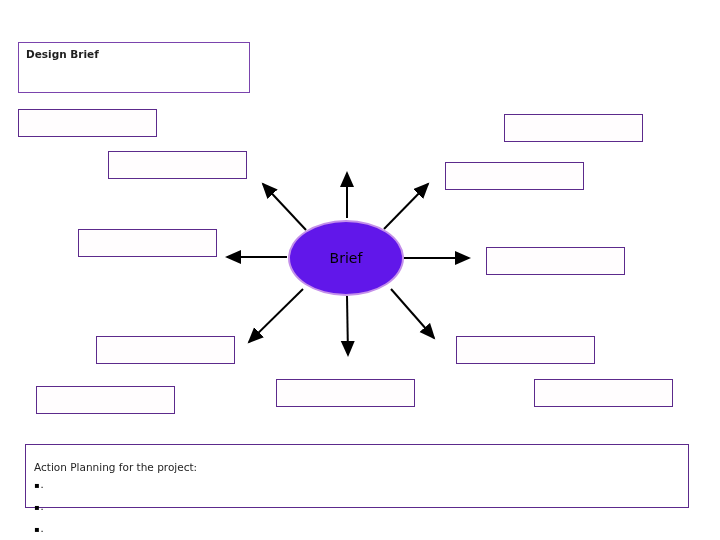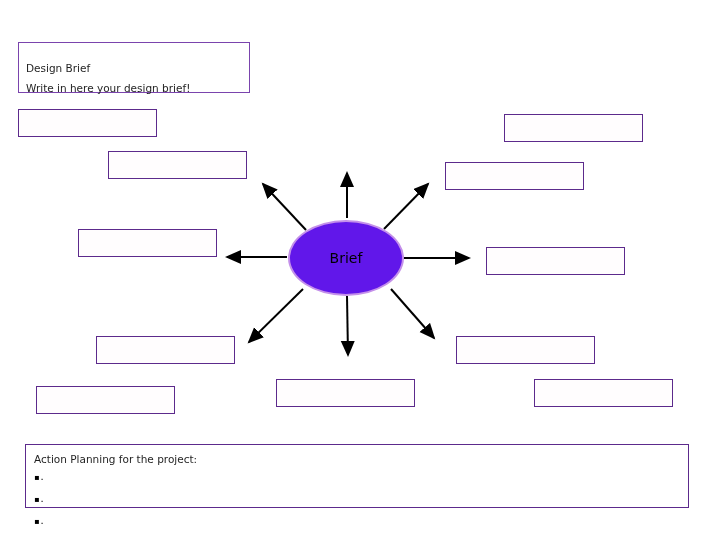--- a/index.html
+++ b/index.html
@@ -14,58 +14,57 @@
     position: absolute; left: 20px; top: 14px;
     font-size: 16px; font-weight: bold; color: #000000;
     letter-spacing: 0.2px;
   }
   .brief-box {
     position: absolute; left: 18px; top: 42px;
     width: 216px; height: 41px;
     border: 1px solid #7a44ad; background: #ffffff;
     padding: 4px 7px; box-sizing: content-box;
   }
-  .brief-box .line1 { font-size: 10.5px; color: #1f1f1f; margin-top: 15px; }
+  .brief-box .line1 { font-size: 10.5px; color: #1f1f1f; margin-top: 1px; font-weight: bold; }
   .brief-box .line2 { font-size: 10.5px; color: #1f1f1f; margin-top: 8px; }
   .task-box {
     position: absolute;
     width: 137px; height: 26px;
     border: 1.5px solid #5c2a8c; background: #fffdfe;
   }
   .ellipse {
     position: absolute; left: 288px; top: 220px;
     width: 112px; height: 72px;
     background: #6117ea;
     border: 2px solid #c490ea;
     border-radius: 50%;
     display: flex; align-items: center; justify-content: center;
   }
   .ellipse .label { font-size: 14px; color: #000000; }
   .arrows { position: absolute; left: 0; top: 0; width: 720px; height: 540px; pointer-events: none; }
   .action-box {
     position: absolute; left: 25px; top: 444px;
     width: 664px; height: 64px;
     border: 1.5px solid #5c2a8c; background: #ffffff;
-    padding: 8px 8px; box-sizing: border-box;
+    padding: 16px 8px; box-sizing: border-box;
   }
   .action-heading { font-size: 10.5px; color: #1f1f1f; }
   .action-bullets { margin-top: 6px; }
   .bullet-line { display: flex; align-items: baseline; height: 22px; }
   .bullet-glyph { font-size: 8px; color: #000000; margin-right: 1px; }
   .bullet-text { font-size: 10px; color: #000000; }
 </style>
 </head>
 <body>
 
 <div class="canvas">
 
 
   <div class="brief-box">
     <div class="line1">Design Brief</div>
-    <div class="line2">Write in here your design brief!</div>
   </div>
 
   <div class="task-box" style="left:18px;  top:109px;"></div>
   <div class="task-box" style="left:108px; top:151px;"></div>
   <div class="task-box" style="left:504px; top:114px;"></div>
   <div class="task-box" style="left:445px; top:162px;"></div>
   <div class="task-box" style="left:78px;  top:229px;"></div>
   <div class="task-box" style="left:486px; top:247px;"></div>
   <div class="task-box" style="left:96px;  top:336px;"></div>
   <div class="task-box" style="left:36px;  top:386px;"></div>

